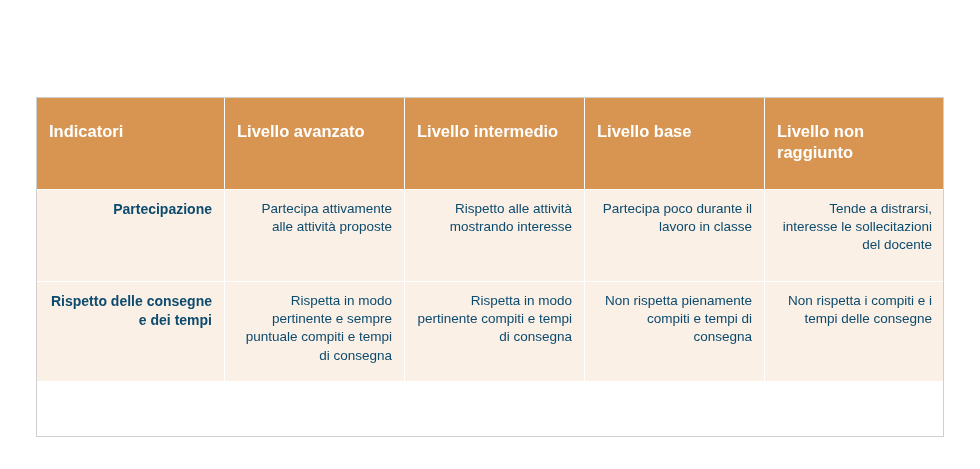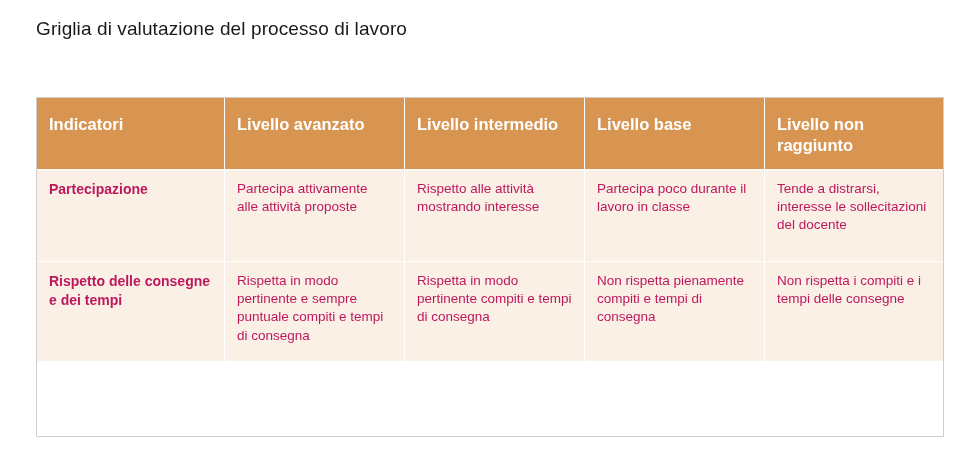--- a/index.html
+++ b/index.html
@@ -47,33 +47,34 @@
     padding: 10px 12px 12px 12px;
     border: 1px solid #ffffff;
     box-sizing: border-box;
   }
   table.rubric thead th {
     background: #d89552;
     color: #ffffff;
     font-size: 16.5px;
     font-weight: bold;
     line-height: 1.28;
-    height: 72px;
-    padding-top: 16px;
+    height: 92px;
+    padding-top: 23px;
     border-color: #ffffff;
   }
   table.rubric thead th.first-col {
     background: #d89552;
   }
   table.rubric tbody td {
     background: #faf0e6;
     font-size: 13.5px;
     line-height: 1.35;
-    color: #be185d;
+    color: #0c4a6e;
     border: 1px solid #ffffff;
+    text-align: right;
   }
   table.rubric tbody td.ind {
     font-weight: bold;
     font-size: 14px;
     background: #f7e8d8;
   }
   table.rubric tbody tr.row-alt td {
     background: #ffffff;
   }
   table.rubric tbody tr.row-alt td.ind {
@@ -102,21 +103,20 @@
   col.c4 { width: 180px; }
   .r1 td { height: 92px; }
   .r2 td { height: 76px; }
   .r3 td { height: 100px; }
 </style>
 </head>
 <body>
 
 <div class="page">
 
-  <div class="page-title">Griglia di valutazione del processo di lavoro</div>
 
   <div class="grid-wrap">
     <table class="rubric">
       <colgroup>
         <col class="c0">
           <col class="c1">
           <col class="c2">
           <col class="c3">
           <col class="c4">
       </colgroup>

